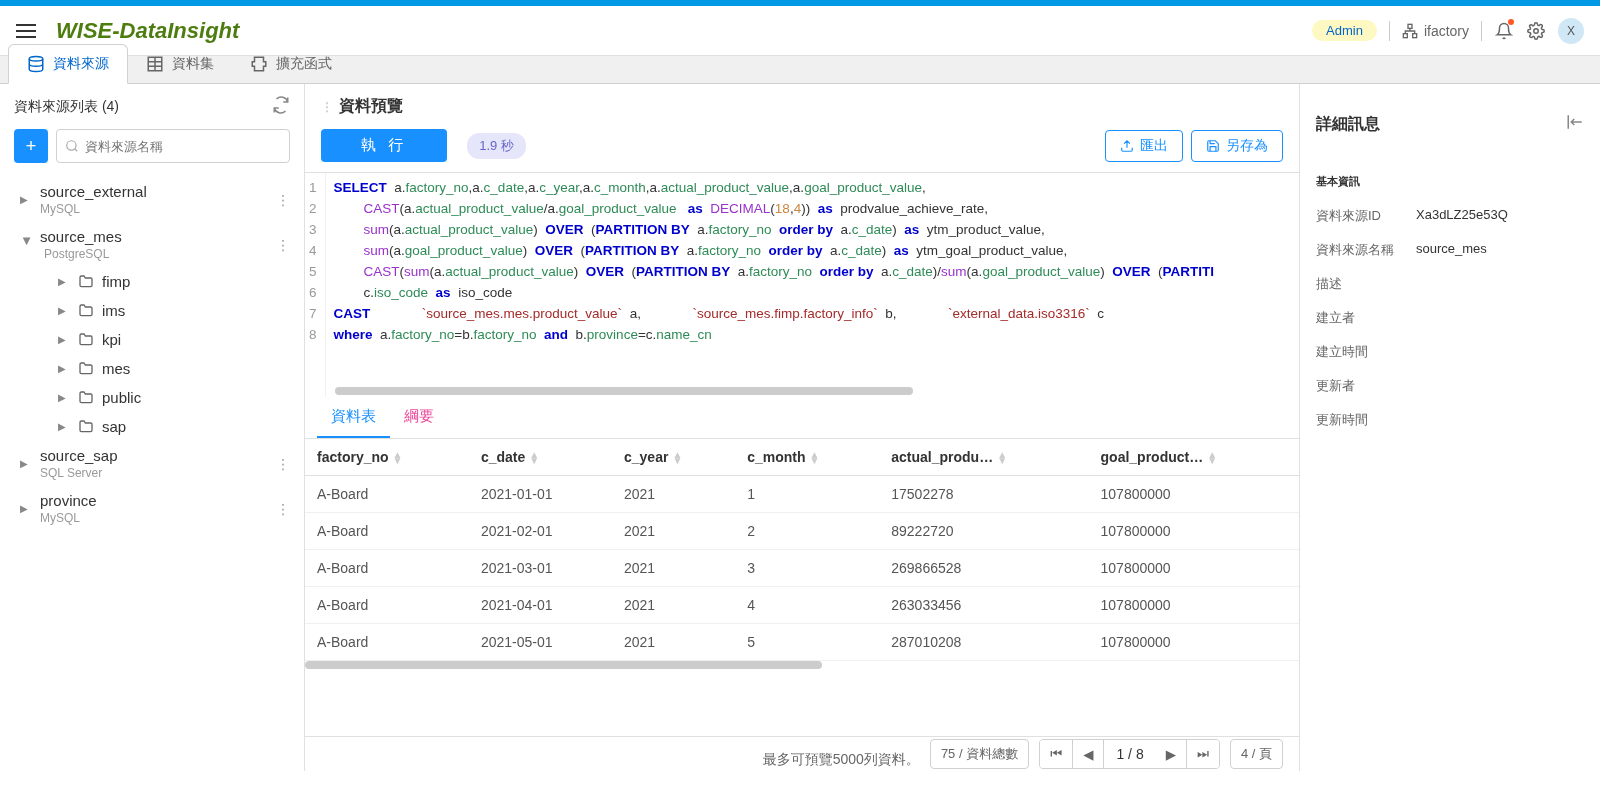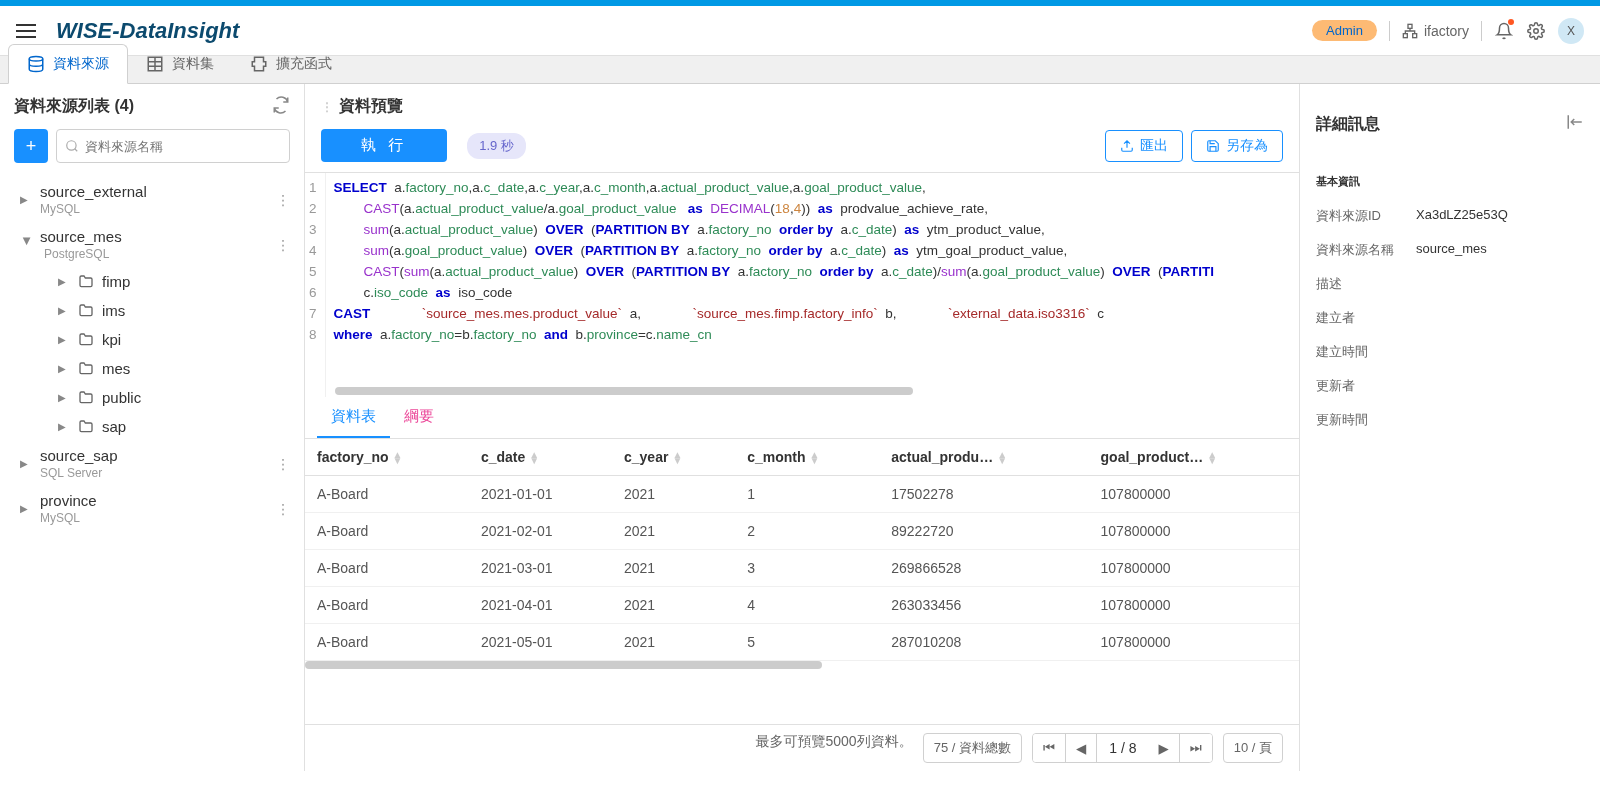--- a/index.html
+++ b/index.html
@@ -1,39 +1,39 @@
 <!DOCTYPE html>
 <html><head>
 <meta charset="utf-8">
 <style>
 * { box-sizing: border-box; margin: 0; padding: 0; }
 body { font-family: -apple-system, BlinkMacSystemFont, "Segoe UI", Arial, sans-serif; font-size: 14px; color: #333; background: #fff; overflow: hidden; }
 .top-bar { height: 6px; background: #0099e5; }
 .header { height: 50px; display: flex; align-items: center; padding: 0 16px; border-bottom: 1px solid #e0e0e0; }
 .menu-icon { width: 24px; height: 24px; cursor: pointer; margin-right: 16px; display:flex; flex-direction:column; justify-content:center; gap:4px;}
 .menu-icon span { display:block; height:2px; background:#333; width:20px; }
-.logo { font-size: 22px; font-weight: 700; color: #0c4a6e; font-style: italic; }
+.logo { font-size: 22px; font-weight: 700; color: #4d7c0f; font-style: italic; }
 .header-right { margin-left: auto; display: flex; align-items: center; gap: 12px; }
-.admin-badge { background: #fdba74; color: #0066cc; padding: 3px 14px; border-radius: 12px; font-size: 13px; font-weight:500;}
+.admin-badge { background: #fef9c3; color: #0066cc; padding: 3px 14px; border-radius: 12px; font-size: 13px; font-weight:500;}
 .header-sep { width:1px; height:20px; background:#ccc; }
 .header-ico { width: 20px; height: 20px; cursor: pointer; color:#666; display:flex; align-items:center; justify-content:center; position:relative;}
 .header-ico svg { width:18px; height:18px; }
 .notif-dot { position:absolute; top:-2px; right:0; width:6px; height:6px; background:#ff5722; border-radius:50%; }
 .avatar { width:26px; height:26px; border-radius:50%; background:#d0e8f5; color:#555; display:flex;align-items:center;justify-content:center; font-size:12px;}
 .tenant { display:flex; align-items:center; gap:6px; color:#666; }
 
 .tabs-bar { height: 28px; background: #f0f0f0; display: flex; align-items: flex-end; border-bottom: 1px solid #d0d0d0; padding-left: 8px; }
 .tab { display: flex; align-items: center; gap: 8px; padding: 10px 18px; color: #666; cursor: pointer; border-radius: 6px 6px 0 0; }
 .tab.active { background: #fff; color: #0066cc; border: 1px solid #d0d0d0; border-bottom: 1px solid #fff; margin-bottom: -1px; }
 .tab svg { width: 18px; height: 18px; }
 
 .main { display: flex; height: calc(100vh - 102px); }
 .sidebar { width: 305px; border-right: 1px solid #e0e0e0; display: flex; flex-direction: column; }
 .sidebar-head { display:flex; align-items:center; padding: 12px 14px; gap:8px;}
-.sidebar-title { font-size: 16px; font-weight: 700; }
+.sidebar-title { font-size: 14px; font-weight: 400; }
 .refresh-ico { margin-left:auto; cursor:pointer; color:#888;}
 .sidebar-controls { display:flex; gap:8px; padding: 0 14px 10px; }
 .add-btn { width:34px; height:34px; background:#1890ff; color:#fff; border-radius:4px; display:flex;align-items:center;justify-content:center; cursor:pointer; font-size:18px;}
 .search-wrap { flex:1; display:flex; align-items:center; border:1px solid #d0d0d0; border-radius:4px; padding:0 8px; height:34px;}
 .search-wrap input { border:none; outline:none; flex:1; font-size:13px; }
 .search-wrap svg { width:14px; height:14px; color:#aaa; margin-right:6px;}
 
 .tree { flex:1; overflow:auto; padding: 4px 0;}
 .tree-item { display:flex; align-items:center; padding: 6px 10px 6px 20px; cursor:pointer; position:relative;}
 .tree-item.l2 { padding-left: 58px; }
@@ -73,21 +73,21 @@
 .rtab.active { color:#1890ff; border-bottom:2px solid #1890ff;}
 
 .table-wrap { flex:1; overflow:auto; position:relative;}
 table { width:100%; border-collapse:collapse;}
 th { text-align:left; padding:10px 12px; border-bottom:1px solid #e0e0e0; font-weight:600; color:#333; font-size:14px; background:#fff; position:sticky; top:0;}
 th .sort { color:#ccc; font-size:10px; margin-left:4px; display:inline-flex;flex-direction:column; line-height:6px;vertical-align:middle;}
 td { padding:10px 12px; border-bottom:1px solid #f0f0f0; color:#555;}
 .table-hscroll { height:10px; position:relative;}
 .table-thumb { position:absolute; left:0; width:52%; height:8px; background:#ccc; border-radius:4px;}
 
-.pager { display:flex; align-items:flex-start; padding:8px 16px; gap:10px; border-top:1px solid #e0e0e0;}
+.pager { display:flex; align-items:flex-end; padding:2px 16px; gap:10px; border-top:1px solid #e0e0e0;}
 .pager-info { margin-left:auto; color:#666; font-size:14px;}
 .pager-box { border:1px solid #d0d0d0; border-radius:4px; padding:5px 10px; color:#666; font-size:13px;}
 .pager-ctrl { display:flex; border:1px solid #d0d0d0; border-radius:4px; overflow:hidden;}
 .pager-ctrl button { border:none; background:#fff; padding:6px 10px; cursor:pointer; border-right:1px solid #d0d0d0; color:#666;}
 .pager-ctrl button:last-child { border-right:none;}
 .pager-ctrl .pg { padding:6px 12px;}
 
 .right-panel { width:300px; display:flex; flex-direction:column;}
 .right-head { padding:29px 16px; font-size:16px; font-weight:600; display:flex; align-items:center;}
 .expand-ico { margin-left:auto; cursor:pointer; color:#888;}
@@ -389,21 +389,21 @@
     <div class="pager">
       <span class="pager-info">最多可預覽5000列資料。</span>
       <span class="pager-box">75 / 資料總數</span>
       <div class="pager-ctrl">
         <button>⏮</button>
         <button>◀</button>
         <span class="pg">1 / 8</span>
         <button>▶</button>
         <button>⏭</button>
       </div>
-      <span class="pager-box">10 / 頁</span>
+      <span class="pager-box">4 / 頁</span>
     </div>
   </div>
 
   <div class="right-panel">
     <div class="right-head">
       <span>詳細訊息</span>
       <span class="expand-ico">
         <svg width="18" height="18" viewBox="0 0 24 24" fill="none" stroke="currentColor" stroke-width="2">
             <path d="M3 3v18M21 12H7M11 8l-4 4 4 4"></path>
           </svg>

